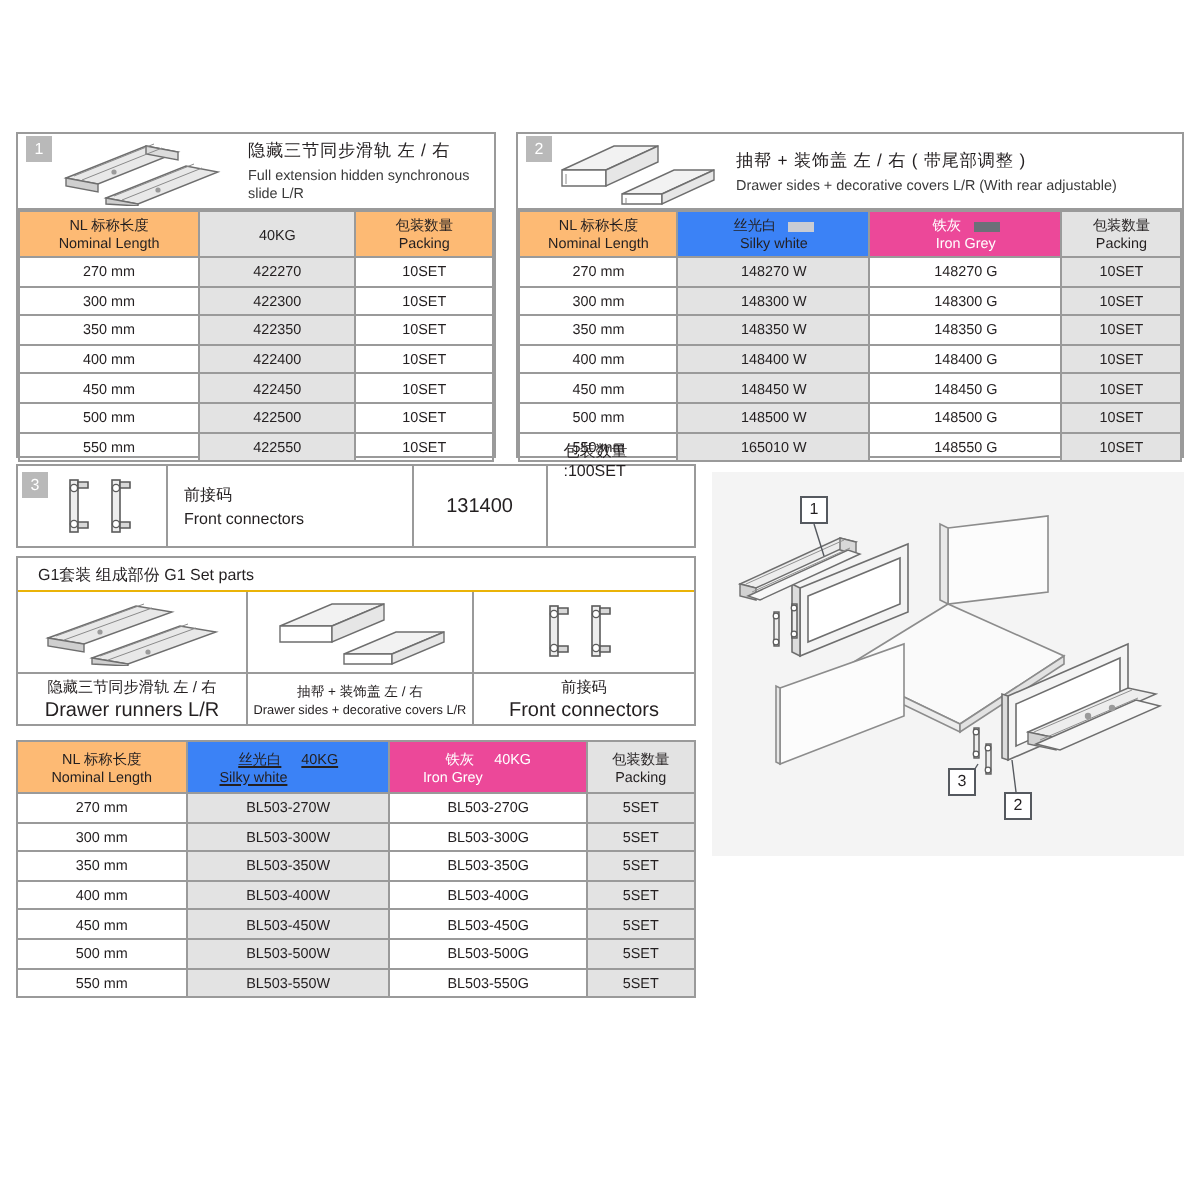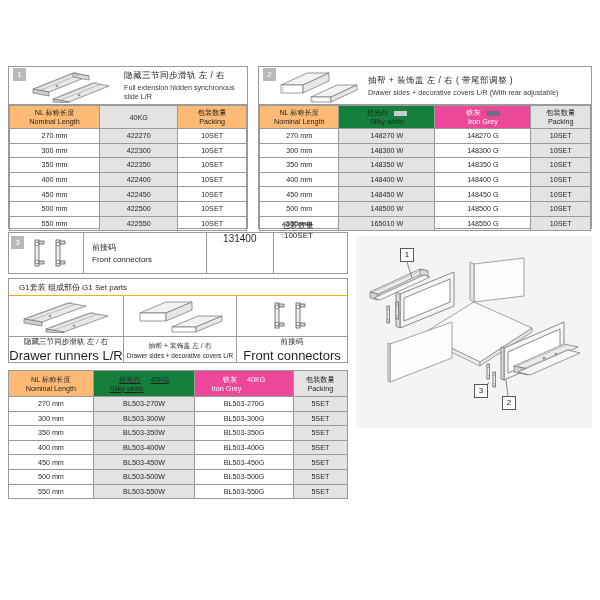--- a/index.html
+++ b/index.html
@@ -15,21 +15,21 @@
   table.spec{border-collapse:collapse;width:100%;table-layout:fixed;}
   table.spec td,table.spec th{
     border:1px solid #9a9a9a;padding:0;text-align:center;vertical-align:middle;
     font-size:7.2px;line-height:1.25;font-weight:normal;color:#231f20;
   }
   .hdr-cell{height:22px;background:#fdba74;}
   .hdr-cell .cn{font-size:7.2px;}
   .hdr-cell .en{font-size:7.2px;}
   .row-cell{height:13.6px;}
   .shade{background:#e3e3e3;}
-  .white-sw{background:#15803d;margin-top:14px;}
+  .white-sw{background:#3b82f6;margin-top:14px;}
   .grey-sw{background:#ec4899;color:#ffffff;}
   .grey-sw .cn,.grey-sw .en{color:#ffffff;}
 
   
   .item-head{display:flex;align-items:center;height:38px;border-bottom:1px solid #9a9a9a;box-sizing:border-box;}
   .badge{
     width:13px;height:13px;background:#b9b9b9;color:#fff;
     font-size:8px;line-height:13px;text-align:center;
     margin:-22px 0 0 4px;flex:0 0 auto;
   }
@@ -48,21 +48,21 @@
 
   
   .g1title{height:17px;display:flex;align-items:center;padding-left:10px;
            border-bottom:1px solid #eab308;font-size:8px;box-sizing:border-box;}
   .g1cols{display:flex;height:66px;}
   .g1col{display:flex;flex-direction:column;box-sizing:border-box;}
   .g1pic{flex:1 1 auto;display:flex;align-items:center;justify-content:center;
          border-bottom:1px solid #9a9a9a;}
   .g1lab{height:25px;display:flex;flex-direction:column;align-items:center;justify-content:center;}
   .g1lab .cn{font-size:7.6px;}
-  .g1lab .en{font-size:13px;margin-top:1px;}
+  .g1lab .en{font-size:10px;margin-top:1px;}
   .g1lab.small .cn{font-size:6.8px;}
   .g1lab.small .en{font-size:6.4px;}
 
   
   .diagram{position:absolute;background:#f4f4f4;}
   .callout{
     position:absolute;border:1px solid #55595f;background:#fff;
     font-size:8px;line-height:11px;text-align:center;width:12px;height:12px;color:#231f20;
   }
   .swchip{display:inline-block;width:13px;height:5px;background:#c9ccd4;
@@ -287,21 +287,21 @@
               <circle cx="32" cy="27" r="1.8"></circle>
           </g>
         </svg>
       </div>
       <div class="vsep"></div>
       <div class="cellpad" style="width:122px;">
         <div class="cn">前接码</div>
         <div class="en">Front connectors</div>
       </div>
       <div class="vsep"></div>
-      <div style="width:66px;display:flex;justify-content:center;height:100%;">
+      <div style="width:66px;display:flex;align-items:center;justify-content:center;height:100%;">
         <div class="code">131400</div>
       </div>
       <div class="vsep"></div>
       <div class="cellpad" style="flex:1 1 auto;gap:36px;">
         <div class="cn">包装数量 :100SET</div>
         <div class="en">Packing</div>
       </div>
     </div>
   </div>
 

